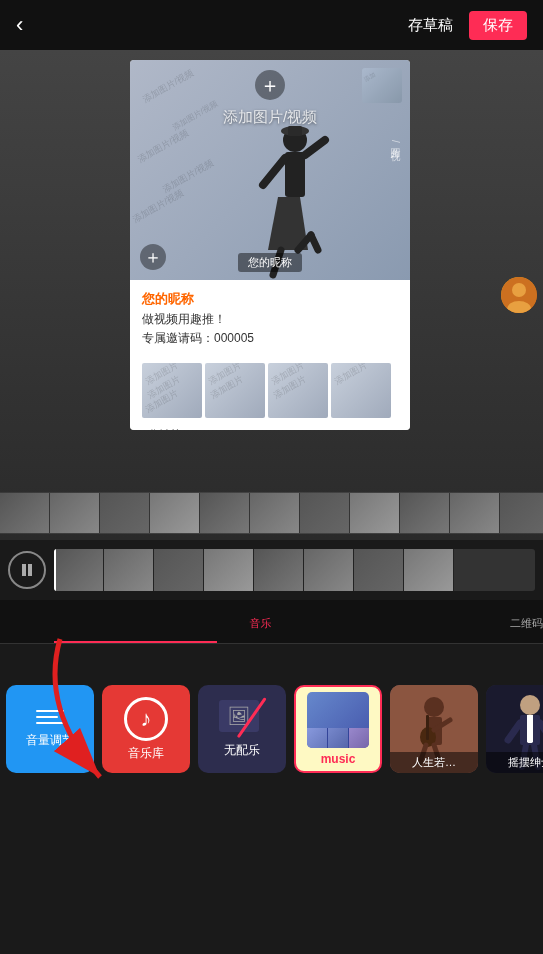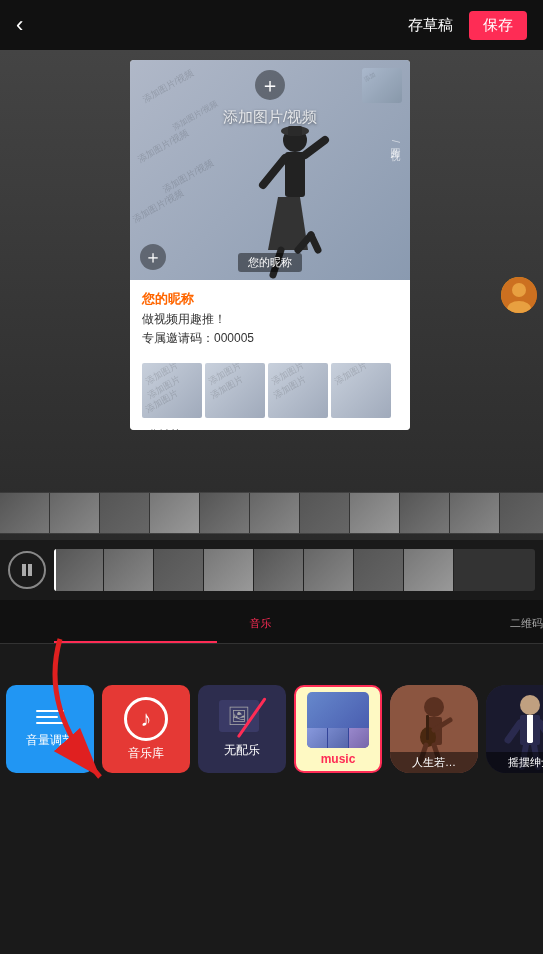--- a/index.html
+++ b/index.html
@@ -355,21 +355,21 @@
     .tool-selected {
       background: #fef9c3;
       color: #fe2c55;
       border: 2px solid #fe2c55;
     }
 
     
     .person-thumb {
       width: 88px;
       height: 108px;
-      border-radius: 20px;
+      border-radius: 10px;
       overflow: hidden;
       position: relative;
     }
     .person-bg1 {
       width: 100%;
       height: 100%;
       background: linear-gradient(160deg, #8b6060 0%, #5a3030 100%);
     }
     .person-bg2 {
       width: 100%;

